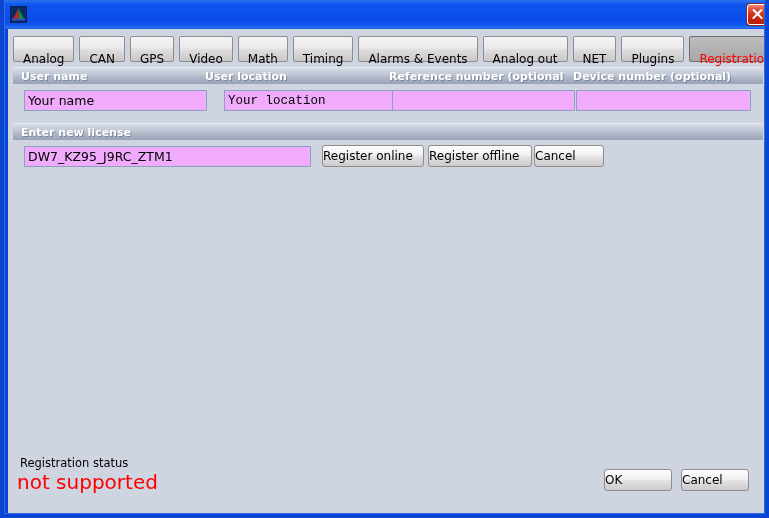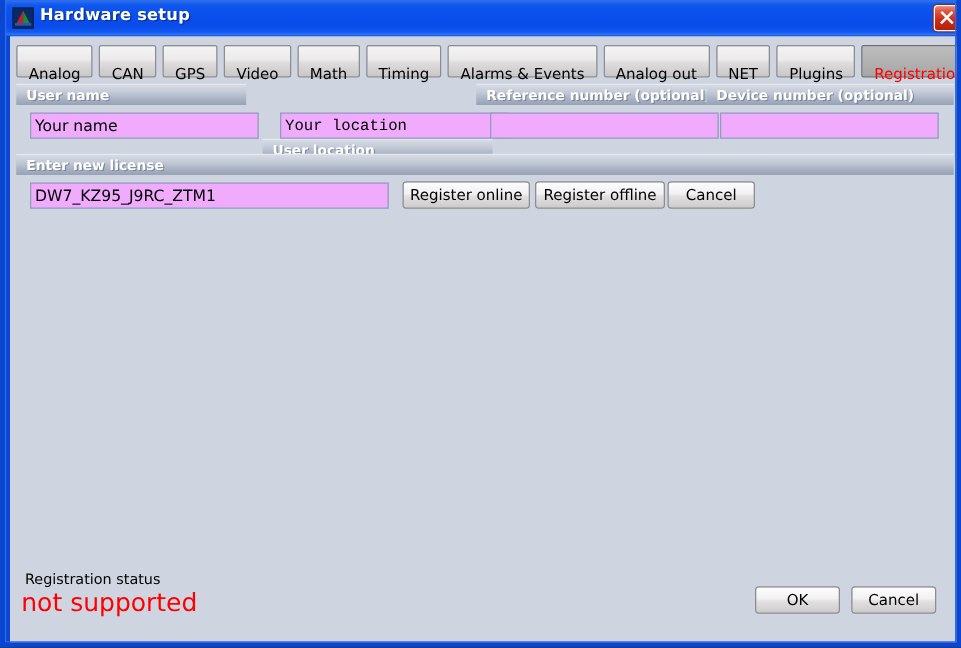--- a/index.html
+++ b/index.html
@@ -177,21 +177,20 @@
   .pbtn {
     position: absolute;
     height: 22px;
     box-sizing: border-box;
     background: linear-gradient(to bottom, #fdfdfd 0%, #f2f1f1 45%, #e2e0e0 55%, #cdcbcb 100%);
     border: 1px solid #8d8d8d;
     border-radius: 3px;
     font-family: "DejaVu Sans", "Liberation Sans", sans-serif;
     font-size: 12px;
     color: #000000;
-    text-align: center;
     line-height: 20px;
     cursor: pointer;
     white-space: nowrap;
   }
 
   
   #status-label {
     position: absolute;
     left: 12px;
     top: 427px;
@@ -214,37 +213,36 @@
 <div id="window">
 
   <div id="titlebar">
     <div id="title-icon">
       <svg width="15" height="15" viewBox="0 0 15 15">
         <polygon points="7.5,1.5 2,12 7.5,12" fill="#c62020"></polygon>
         <polygon points="7.5,1.5 13,12 7.5,12" fill="#1f8a3c"></polygon>
         <rect x="1" y="11.5" width="13" height="2" fill="#2f56b5"></rect>
       </svg>
     </div>
-    <div id="title-text">Hardware setup</div>
     <div id="close-button">
       <span class="x1"></span>
         <span class="x2"></span>
     </div>
   </div>
 
   <div id="client">
 
     <div id="tabstrip"><div class="tab">Analog</div><div class="tab">CAN</div><div class="tab">GPS</div><div class="tab">Video</div><div class="tab">Math</div><div class="tab">Timing</div><div class="tab">Alarms &amp; Events</div><div class="tab">Analog out</div><div class="tab">NET</div><div class="tab">Plugins</div><div class="tab selected">Registration</div></div>
 
     <div id="fields-layer">
         <div class="group-header" style="left: 5px; top: 38px; width: 184px;">
           <div class="ghtext">User name</div>
         </div>
         <input class="tinput" type="text" placeholder="" value="Your name" style="left: 16px; top: 61px; width: 183px;">
-        <div class="group-header" style="left: 202px; top: 38px; width: 184px; margin-top: 44px;">
+        <div class="group-header" style="left: 189px; top: 38px; width: 184px;">
           <div class="ghtext">User location</div>
         </div>
         <input class="tinput" type="text" placeholder="" value="Your location" style="left: 216px; top: 61px; width: 183px; font-family: Liberation Mono, monospace;">
         <div class="group-header" style="left: 373px; top: 38px; width: 184px;">
           <div class="ghtext">Reference number (optional)</div>
         </div>
         <input class="tinput" type="text" placeholder="" style="left: 384px; top: 61px; width: 183px;">
         <div class="group-header" style="left: 557px; top: 38px; width: 198px;">
           <div class="ghtext">Device number (optional)</div>
         </div>

